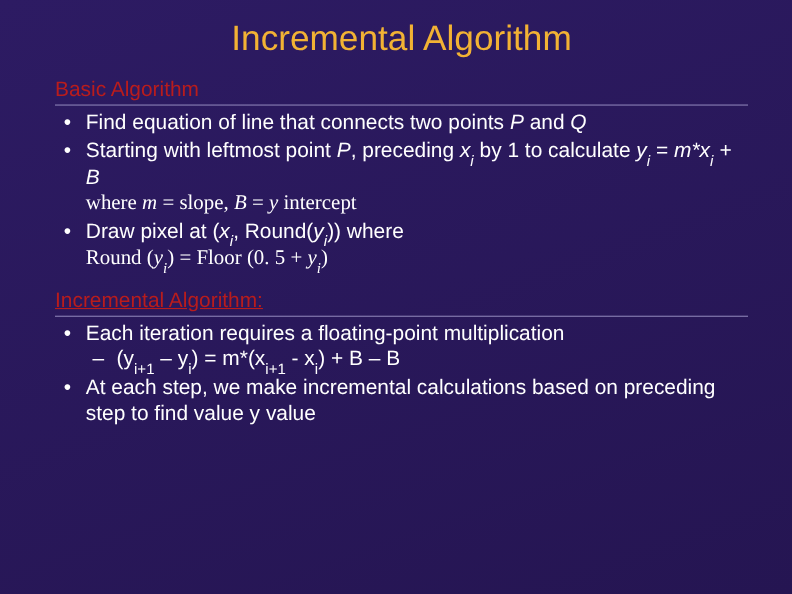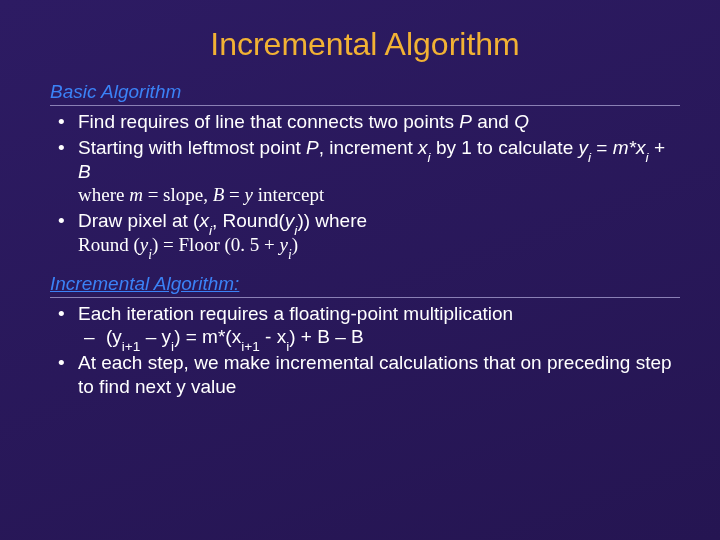--- a/index.html
+++ b/index.html
@@ -10,34 +10,33 @@
     background: #2a1a5e;
     background: linear-gradient(160deg, #2d1b63 0%, #251552 100%);
     font-family: Arial, Helvetica, sans-serif;
     color: #ffffff;
     overflow: hidden;
   }
   .slide {
     box-sizing: border-box;
     width: 720px;
     height: 500px;
-    padding: 20px 40px 20px 50px;
+    padding: 10px 40px 20px 50px;
   }
   .title {
     text-align: center;
     font-size: 32px;
     color: #f2b234;
     margin: 6px 0 18px 0;
     font-weight: normal;
   }
   .section-head {
-    color: #3b82f6;
+    color: #b91c1c;
     font-size: 19px;
     margin: 0 0 2px 0;
-    font-style: italic;
   }
   .section-head.underline { text-decoration: underline; }
   .rule {
     border: none;
     border-top: 1px solid #8a80b5;
     margin: 0 0 4px 0;
   }
   ul.bullets {
     list-style: none;
     margin: 0 0 16px 0;
@@ -88,24 +87,24 @@
 
 <div class="slide">
 
   <h1 class="title">Incremental Algorithm</h1>
 
   <div class="section-head">Basic Algorithm</div>
   <hr class="rule">
 
   <ul class="bullets">
     <li>
-      <span>Find requires of line that connects two points </span><span class="ital">P</span><span> and </span><span class="ital">Q</span>
+      <span>Find equation of line that connects two points </span><span class="ital">P</span><span> and </span><span class="ital">Q</span>
     </li>
     <li>
-      <span>Starting with leftmost point </span><span class="ital">P</span><span>, increment </span><span class="ital">x</span><sub class="ital">i</sub><span> by 1 to calculate </span><span class="ital">y</span><sub class="ital">i</sub><span> = </span><span class="ital">m*x</span><sub class="ital">i</sub><span class="ital"> + B</span>
+      <span>Starting with leftmost point </span><span class="ital">P</span><span>, preceding </span><span class="ital">x</span><sub class="ital">i</sub><span> by 1 to calculate </span><span class="ital">y</span><sub class="ital">i</sub><span> = </span><span class="ital">m*x</span><sub class="ital">i</sub><span class="ital"> + B</span>
       <span class="cont" style="padding-left:0">
         <span>where </span><span class="ital">m</span><span> = slope, </span><span class="ital">B</span><span> = </span><span class="ital">y</span><span> intercept</span>
       </span>
     </li>
     <li>
       <span>Draw pixel at (</span><span class="ital">x</span><sub class="ital">i</sub><span>, Round(</span><span class="ital">y</span><sub class="ital">i</sub><span>)) where</span>
       <span class="cont" style="padding-left:0">
         <span>Round (</span><span class="ital">y</span><sub class="ital">i</sub><span>) = Floor (0. 5 + </span><span class="ital">y</span><sub class="ital">i</sub><span>)</span>
       </span>
     </li>
@@ -116,16 +115,16 @@
 
   <ul class="bullets" style="margin-bottom:4px">
     <li>
       <span>Each iteration requires a floating-point multiplication</span>
       <ul class="dashes">
         <li>
           <span>(y</span><sub>i+1</sub><span> – y</span><sub>i</sub><span>) = m*(x</span><sub>i+1</sub><span> - x</span><sub>i</sub><span>) + B – B</span>
         </li>
       </ul>
     </li>
-    <li>At each step, we make incremental calculations that on preceding step to find next y value</li>
+    <li>At each step, we make incremental calculations based on preceding step to find value y value</li>
   </ul>
 
 </div>
 
 </body></html>

